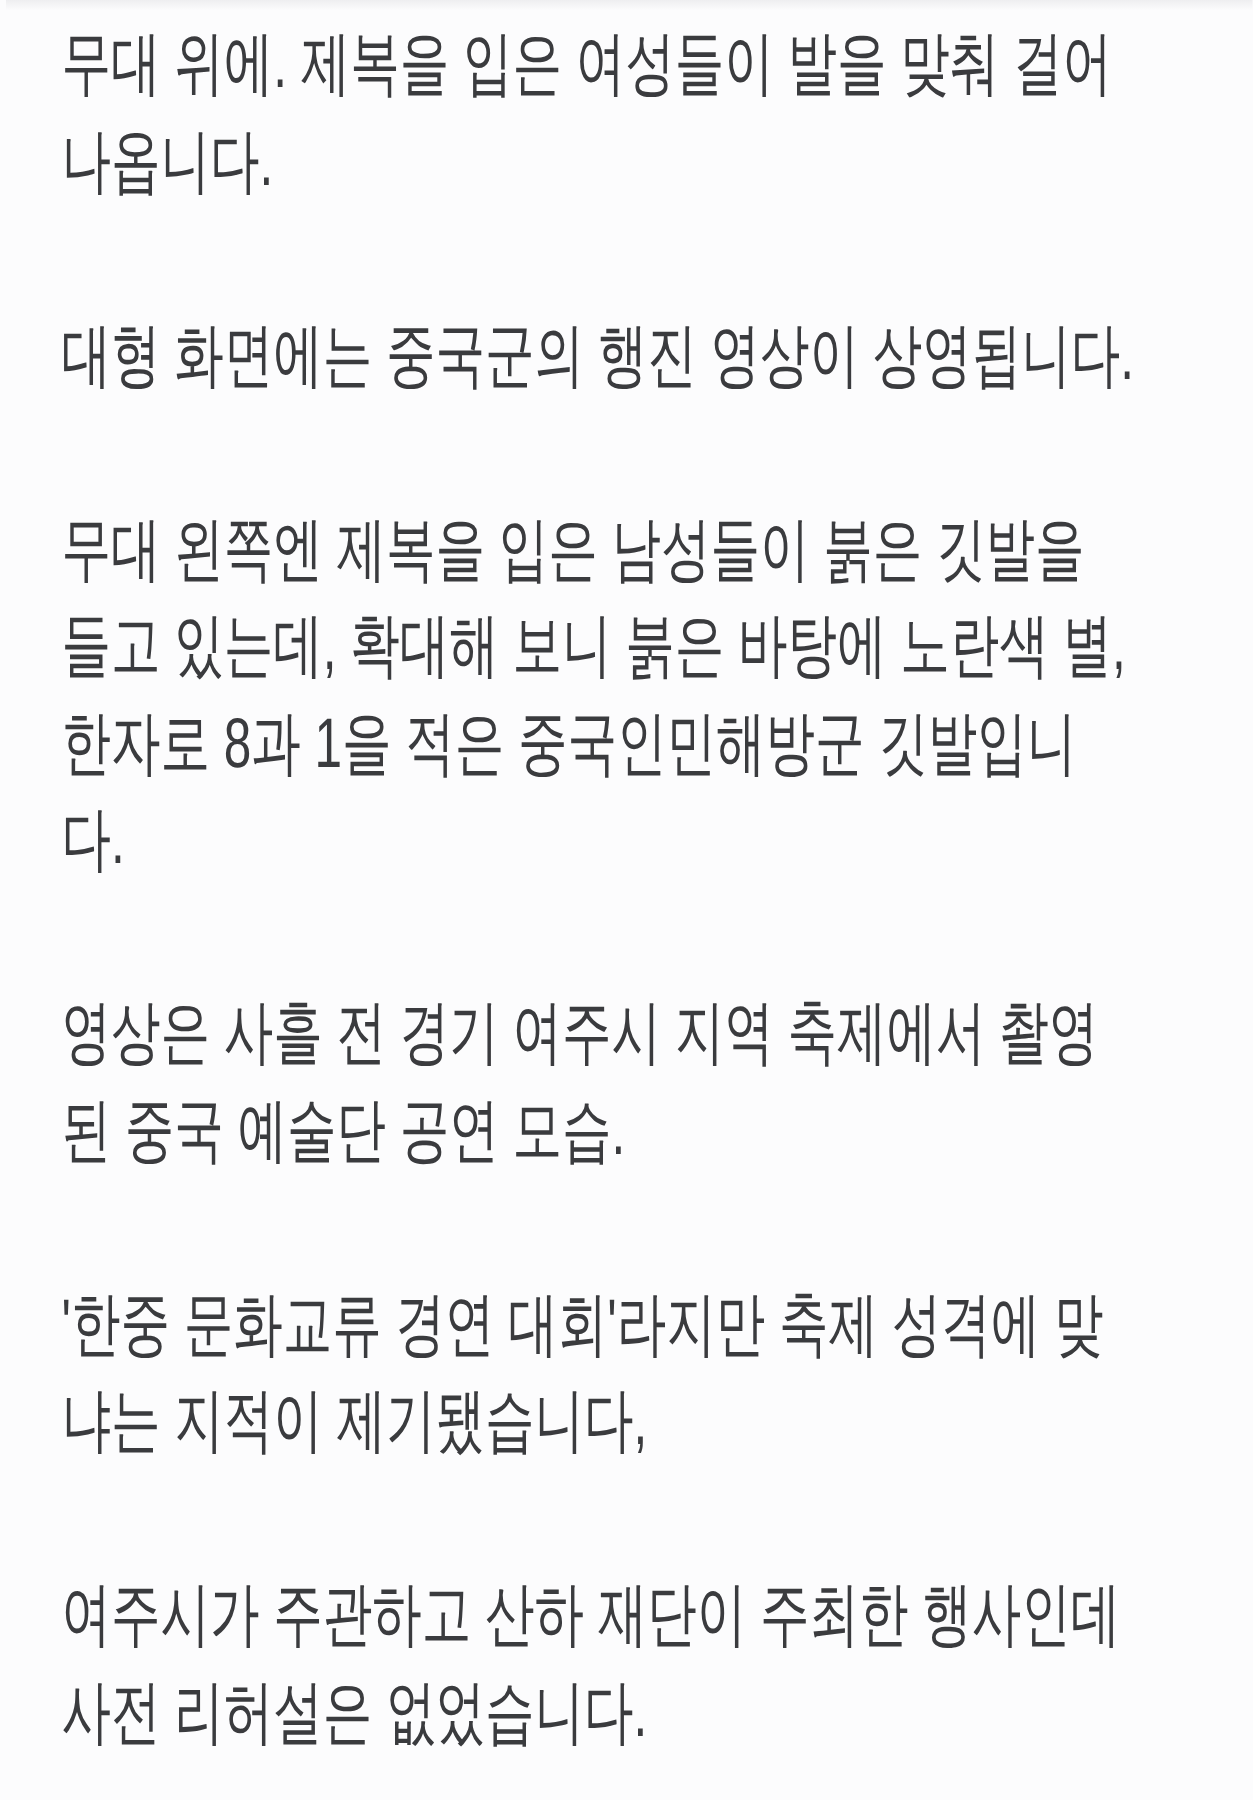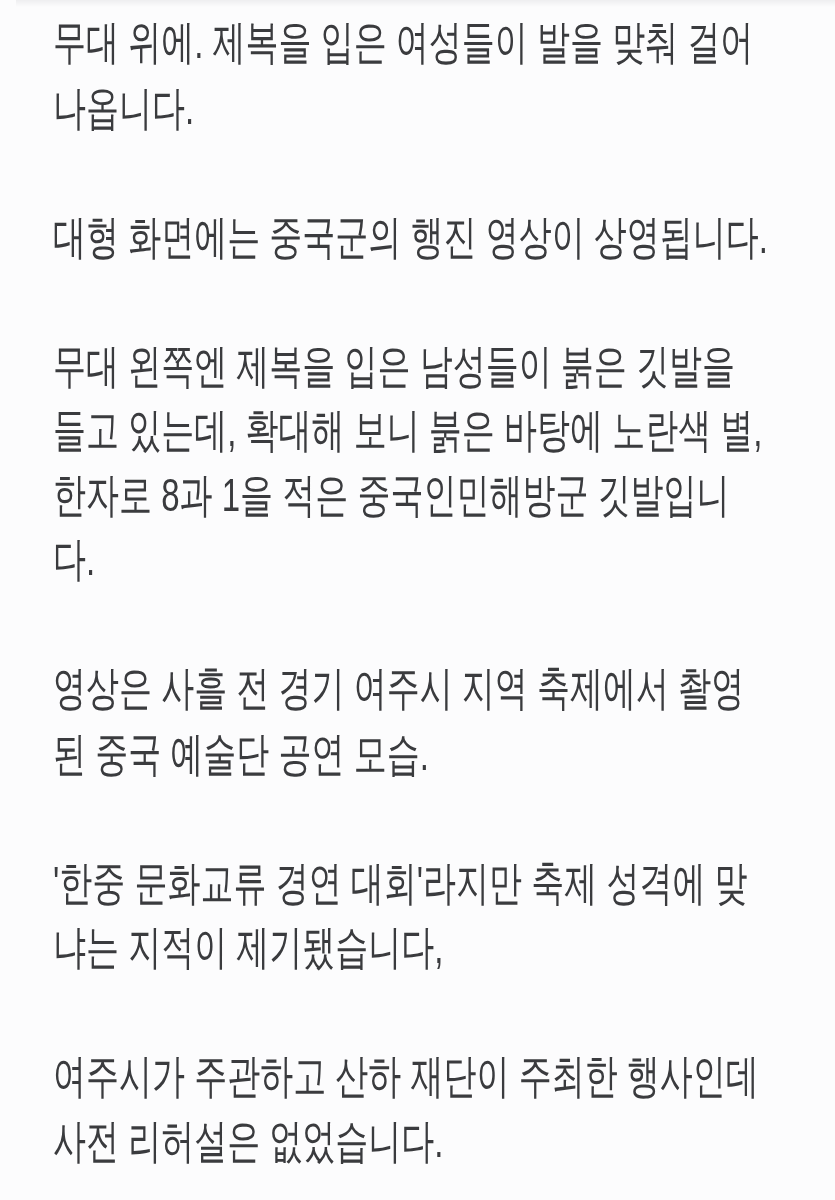--- a/index.html
+++ b/index.html
@@ -10,21 +10,21 @@
   body {
     width: 835px;
     height: 1200px;
     overflow: hidden;
     position: relative;
     background: var(--bg, #fcfcfd);
   }
   .page {
     position: absolute;
     top: 0;
-    left: 16px;
+    left: 4px;
     width: 697px;
     height: 1200px;
   }
   .top-shade {
     position: absolute;
     top: 0;
     left: 0;
     width: 835px;
     height: 7px;
     background: linear-gradient(to bottom, var(--shade, #eeeef0), rgba(252,252,253,0));

